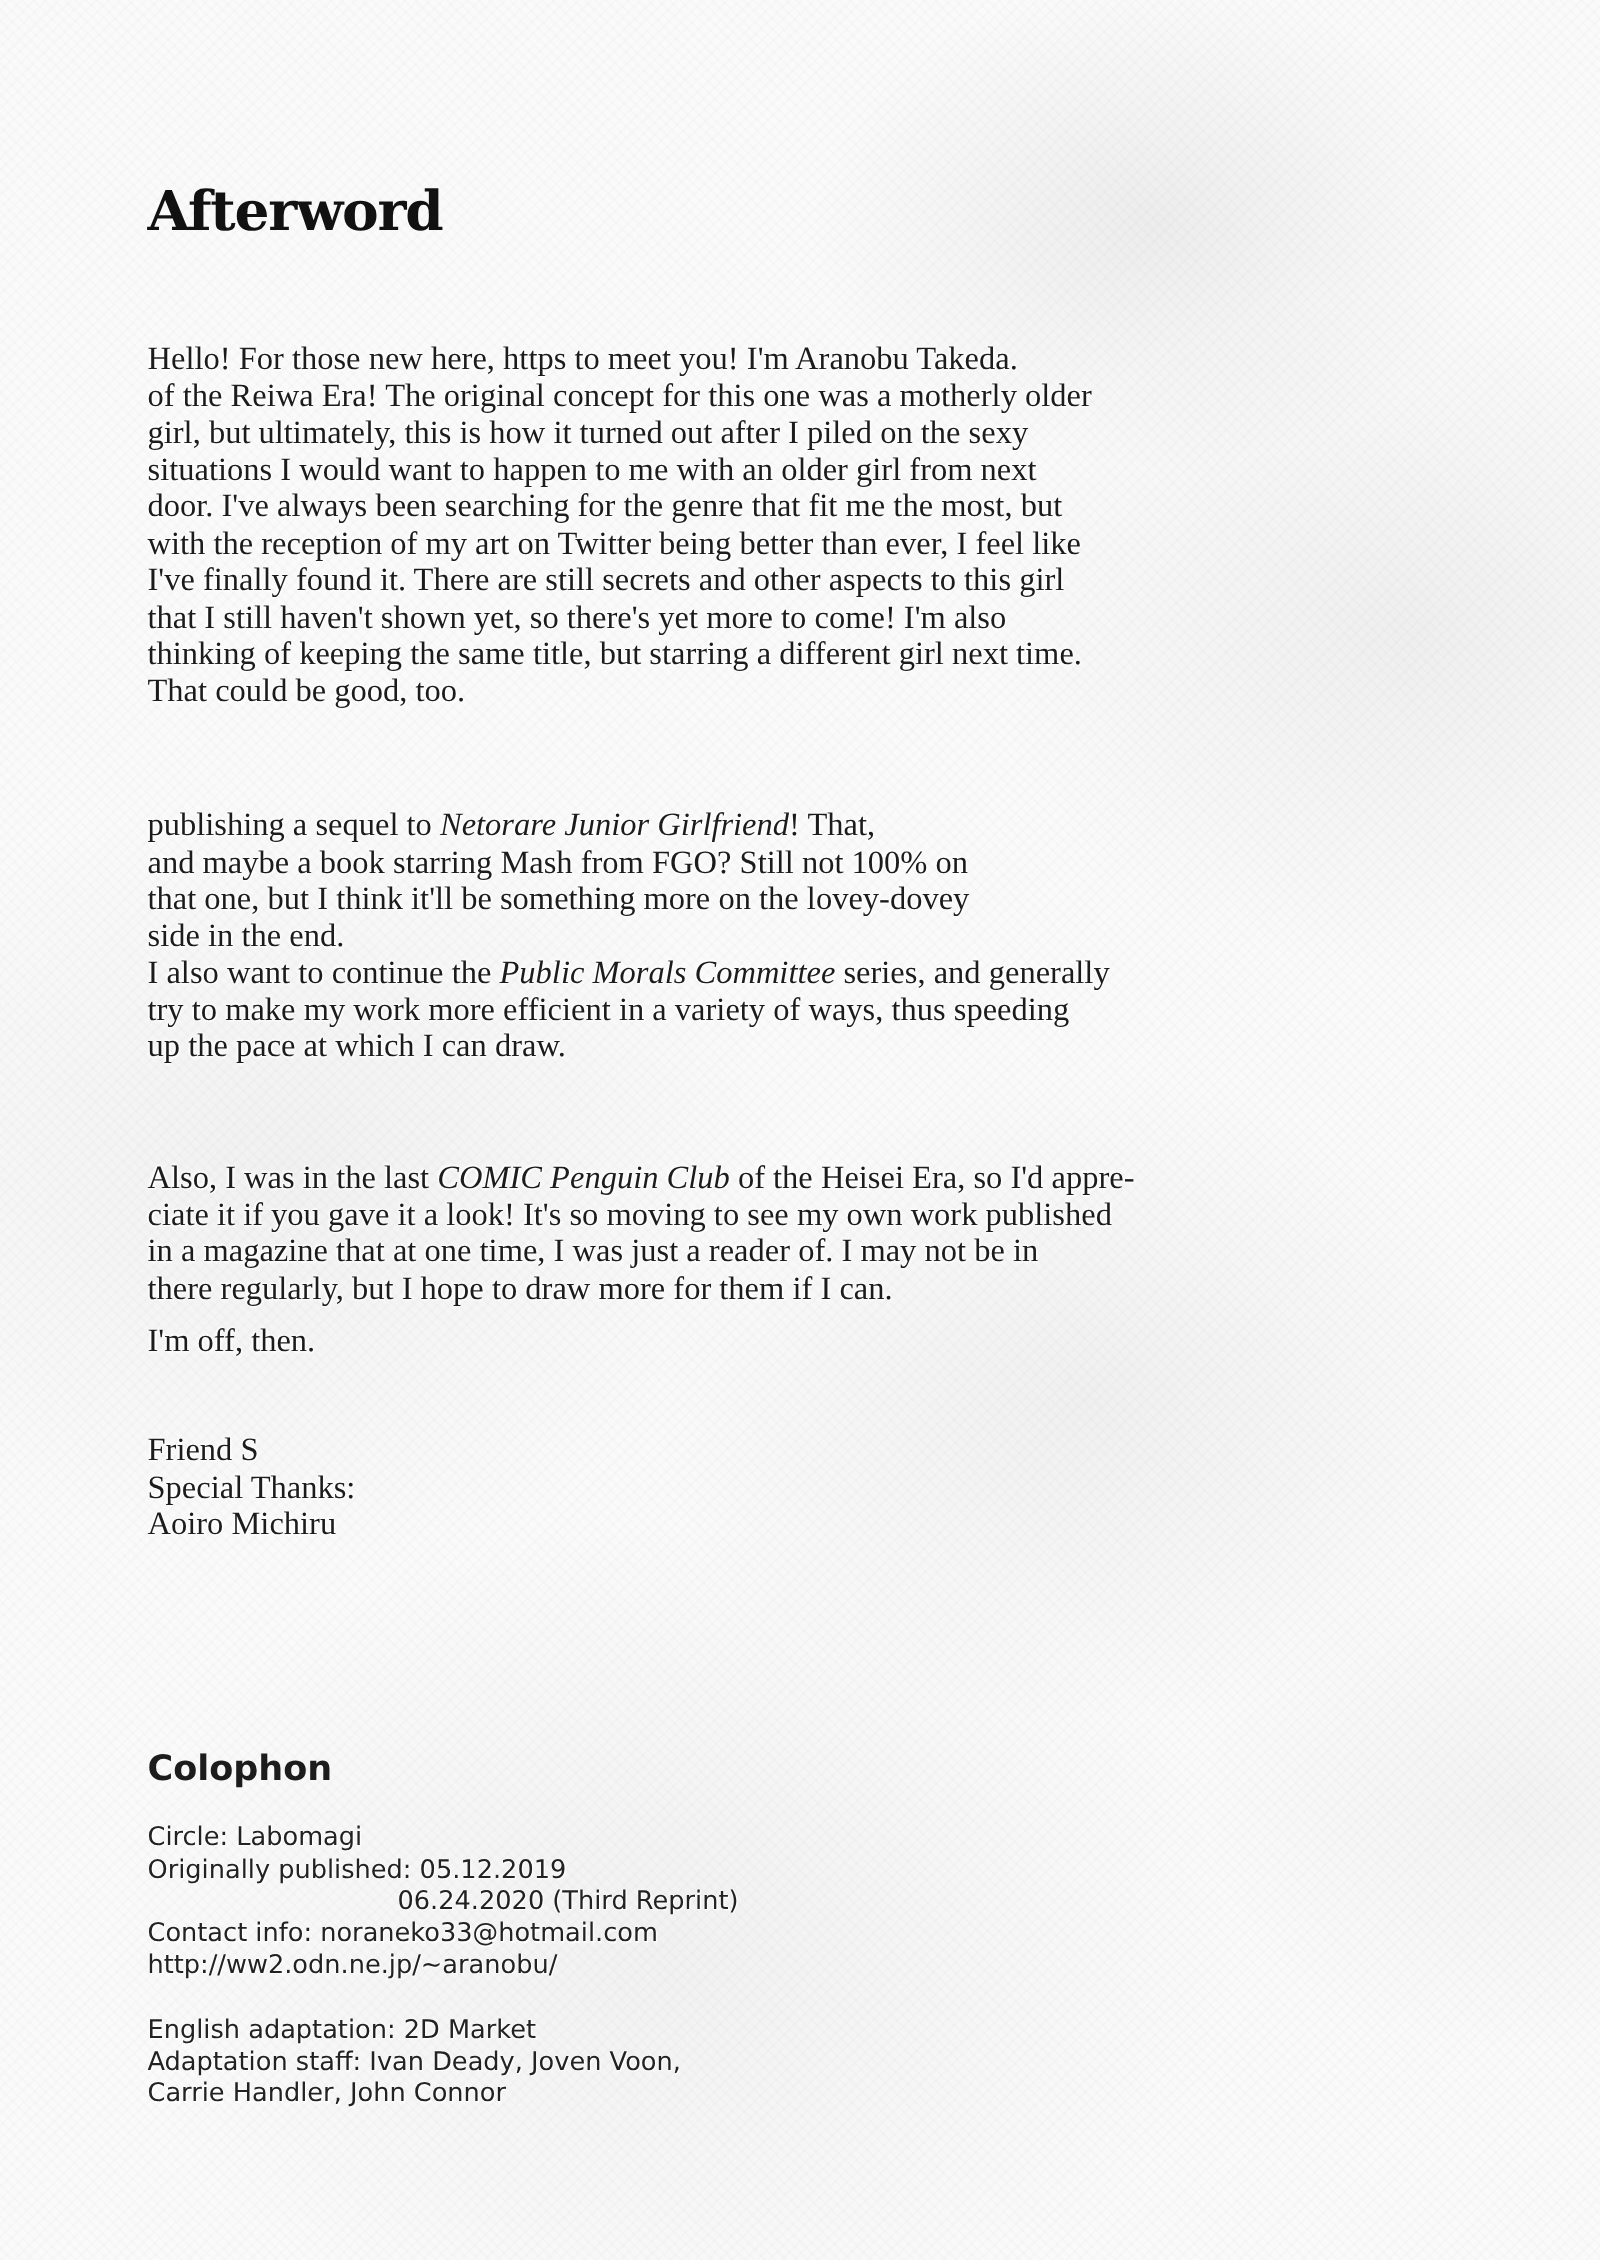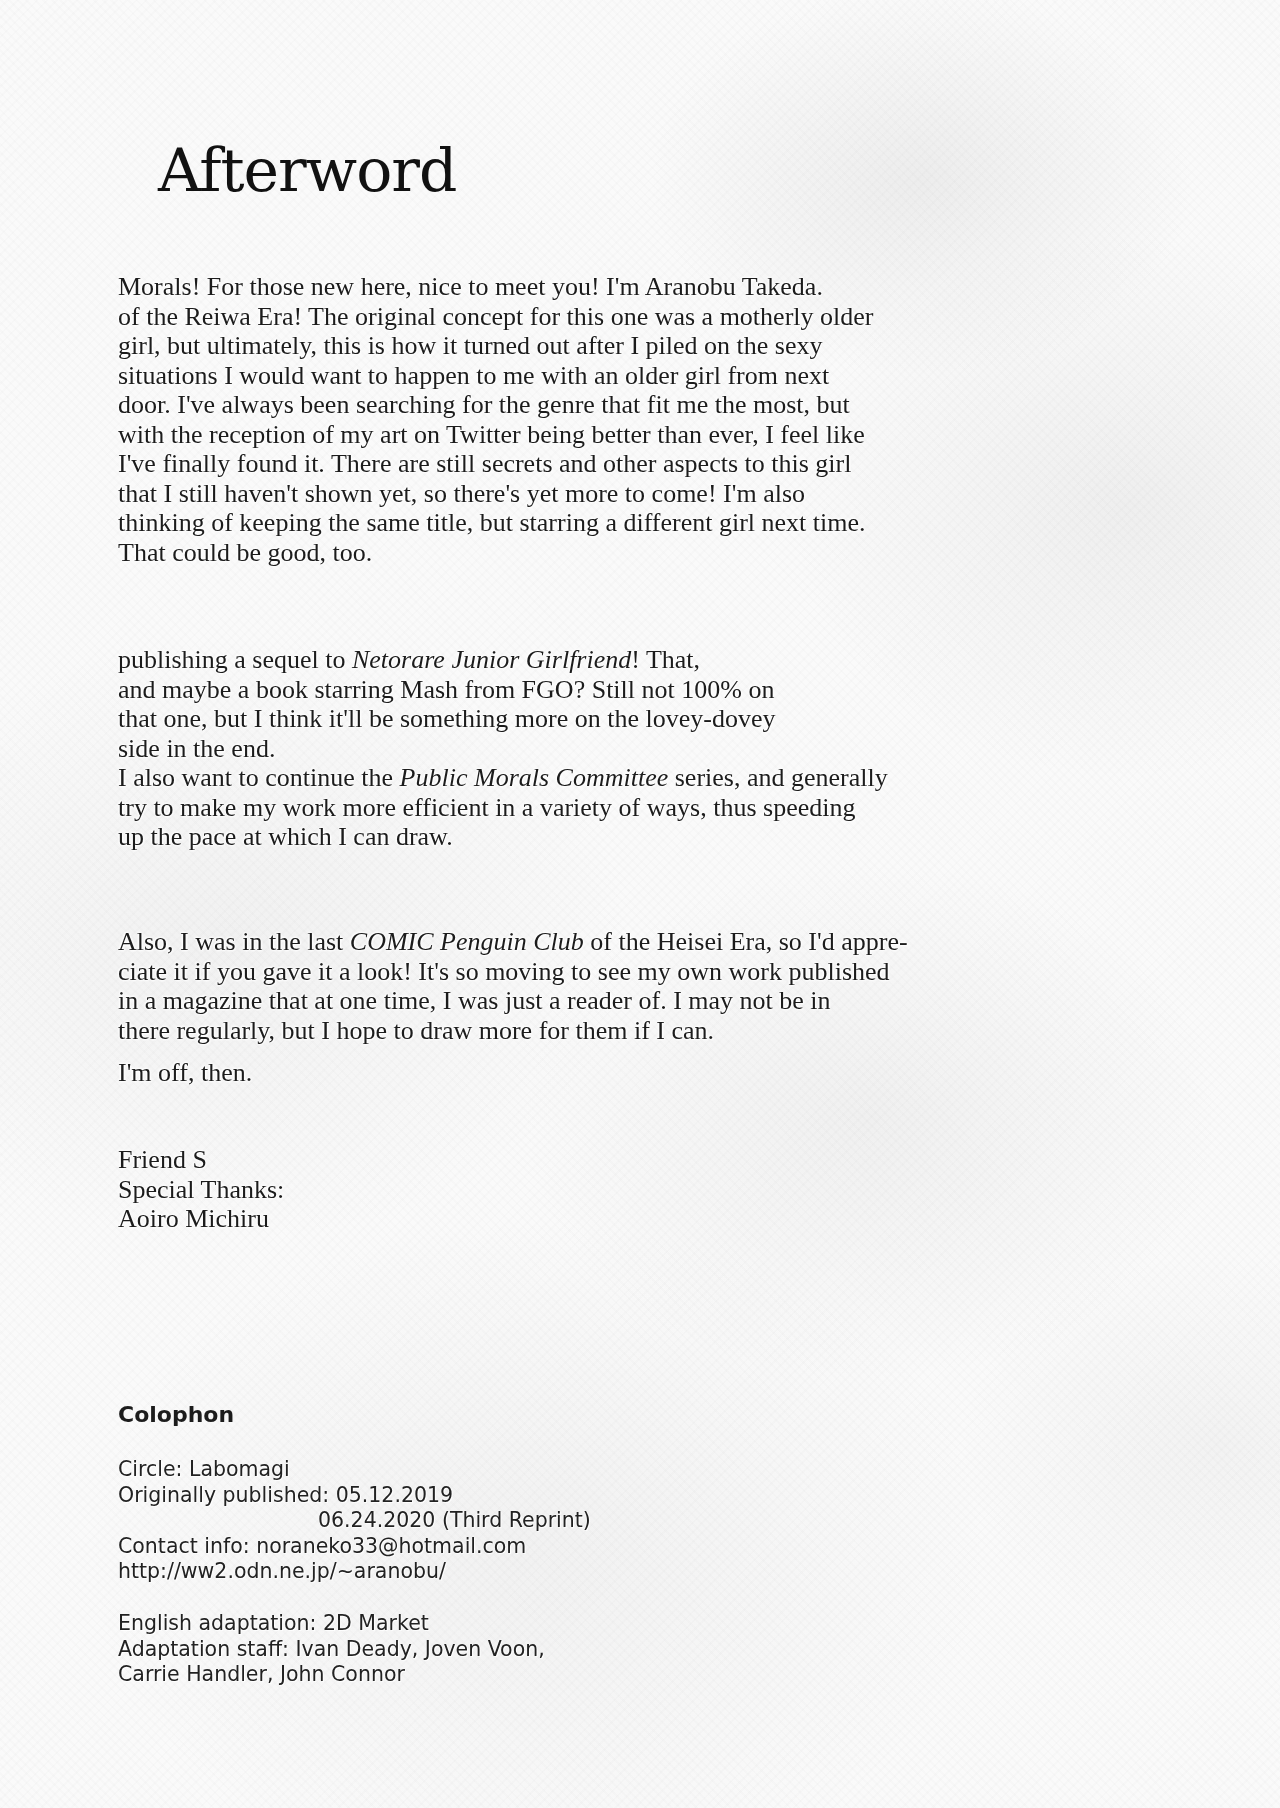--- a/index.html
+++ b/index.html
@@ -24,26 +24,25 @@
     position: absolute; inset: 0; pointer-events: none;
     background:
       repeating-linear-gradient(45deg, rgba(0,0,0,.012) 0 2px, transparent 2px 6px),
       repeating-linear-gradient(-45deg, rgba(0,0,0,.010) 0 2px, transparent 2px 7px);
   }
 
   .content-block { position: absolute; left: 118px; width: 1100px; }
 
   h1.title {
     font-family: "DejaVu Serif", serif;
-    font-weight: 400;
-    font-size: 60px;
+    font-weight: 700;
+    font-size: 44px;
     line-height: 64px;
     color: #111;
     letter-spacing: -1px;
-    margin-left: 40px;
   }
 
   .para .ln, .single .ln {
     display: block;
     white-space: nowrap;
     font-size: 26px;
     line-height: 29.5px;
     color: #1c1c1c;
     text-shadow: 0 0 3px #fff, 0 0 3px #fff, 1px 1px 2px #fff, -1px -1px 2px #fff;
   }
@@ -54,36 +53,36 @@
     white-space: nowrap;
     font-family: "DejaVu Sans", sans-serif;
     font-size: 20.5px;
     line-height: 25.5px;
     color: #222;
     text-shadow: 0 0 2px #fff, 1px 1px 1px #fff;
   }
   .colo-heading {
     font-family: "DejaVu Sans", sans-serif;
     font-weight: 700;
-    font-size: 22px;
+    font-size: 28px;
     line-height: 26px;
     color: #1c1c1c;
   }
   .indent { padding-left: 200px; }
 </style>
 </head>
 <body>
 
 <div class="page">
   <div class="texture"></div>
 
   <h1 class="title content-block" style="top:138px;">Afterword</h1>
 
   <div class="para content-block" style="top:272px;">
-    <span class="ln">Morals! For those new here, nice to meet you! I'm Aranobu Takeda.</span>
+    <span class="ln">Hello! For those new here, https to meet you! I'm Aranobu Takeda.</span>
     <span class="ln">of the Reiwa Era! The original concept for this one was a motherly older</span>
     <span class="ln">girl, but ultimately, this is how it turned out after I piled on the sexy</span>
     <span class="ln">situations I would want to happen to me with an older girl from next</span>
     <span class="ln">door. I've always been searching for the genre that fit me the most, but</span>
     <span class="ln">with the reception of my art on Twitter being better than ever, I feel like</span>
     <span class="ln">I've finally found it. There are still secrets and other aspects to this girl</span>
     <span class="ln">that I still haven't shown yet, so there's yet more to come! I'm also</span>
     <span class="ln">thinking of keeping the same title, but starring a different girl next time.</span>
     <span class="ln">That could be good, too.</span>
   </div>

